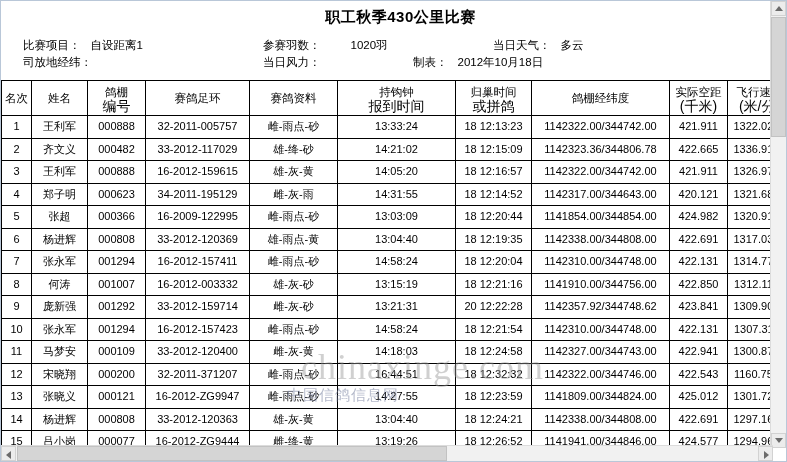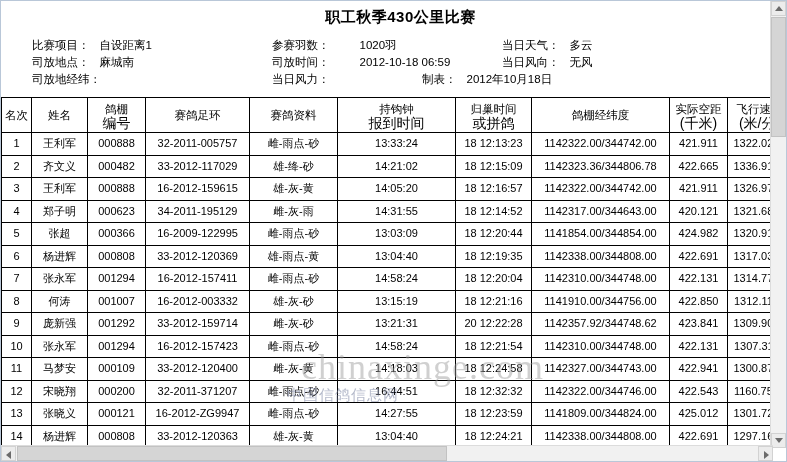--- a/index.html
+++ b/index.html
@@ -96,21 +96,21 @@
   .doc-title {
     text-align: center;
     font-size: 15px;
     font-weight: bold;
     color: #000;
     margin-top: 7px;
     letter-spacing: 0.5px;
     padding-left: 27px;
   }
   .meta {
-    margin: 10px 0 0 17px;
+    margin: 10px 0 0 8px;
     padding: 0 14px 0 14px;
     font-size: 11.5px;
     color: #000;
   }
   .meta-row {
     display: flex;
     align-items: baseline;
     height: 17px;
     line-height: 17px;
     white-space: nowrap;
@@ -197,38 +197,20 @@
           <span class="m-lab">比赛项目：</span>
           <span class="m-val">自设距离1</span>
         </div>
         <div class="meta-cell c2">
           <span class="m-lab">参赛羽数：</span>
           <span class="m-val">1020羽</span>
         </div>
         <div class="meta-cell c3">
           <span class="m-lab">当日天气：</span>
           <span class="m-val">多云</span>
-        </div>
-        <div class="meta-cell c4">
-          <span class="m-lab"></span>
-          <span class="m-val"></span>
-        </div>
-      </div>
-      <div class="meta-row">
-        <div class="meta-cell c1">
-          <span class="m-lab">司放地点：</span>
-          <span class="m-val">麻城南</span>
-        </div>
-        <div class="meta-cell c2">
-          <span class="m-lab">司放时间：</span>
-          <span class="m-val">2012-10-18    06:59</span>
-        </div>
-        <div class="meta-cell c3">
-          <span class="m-lab">当日风向：</span>
-          <span class="m-val">无风</span>
         </div>
         <div class="meta-cell c4">
           <span class="m-lab"></span>
           <span class="m-val"></span>
         </div>
       </div>
       <div class="meta-row">
         <div class="meta-cell c1">
           <span class="m-lab">司放地经纬：</span>
         </div>

